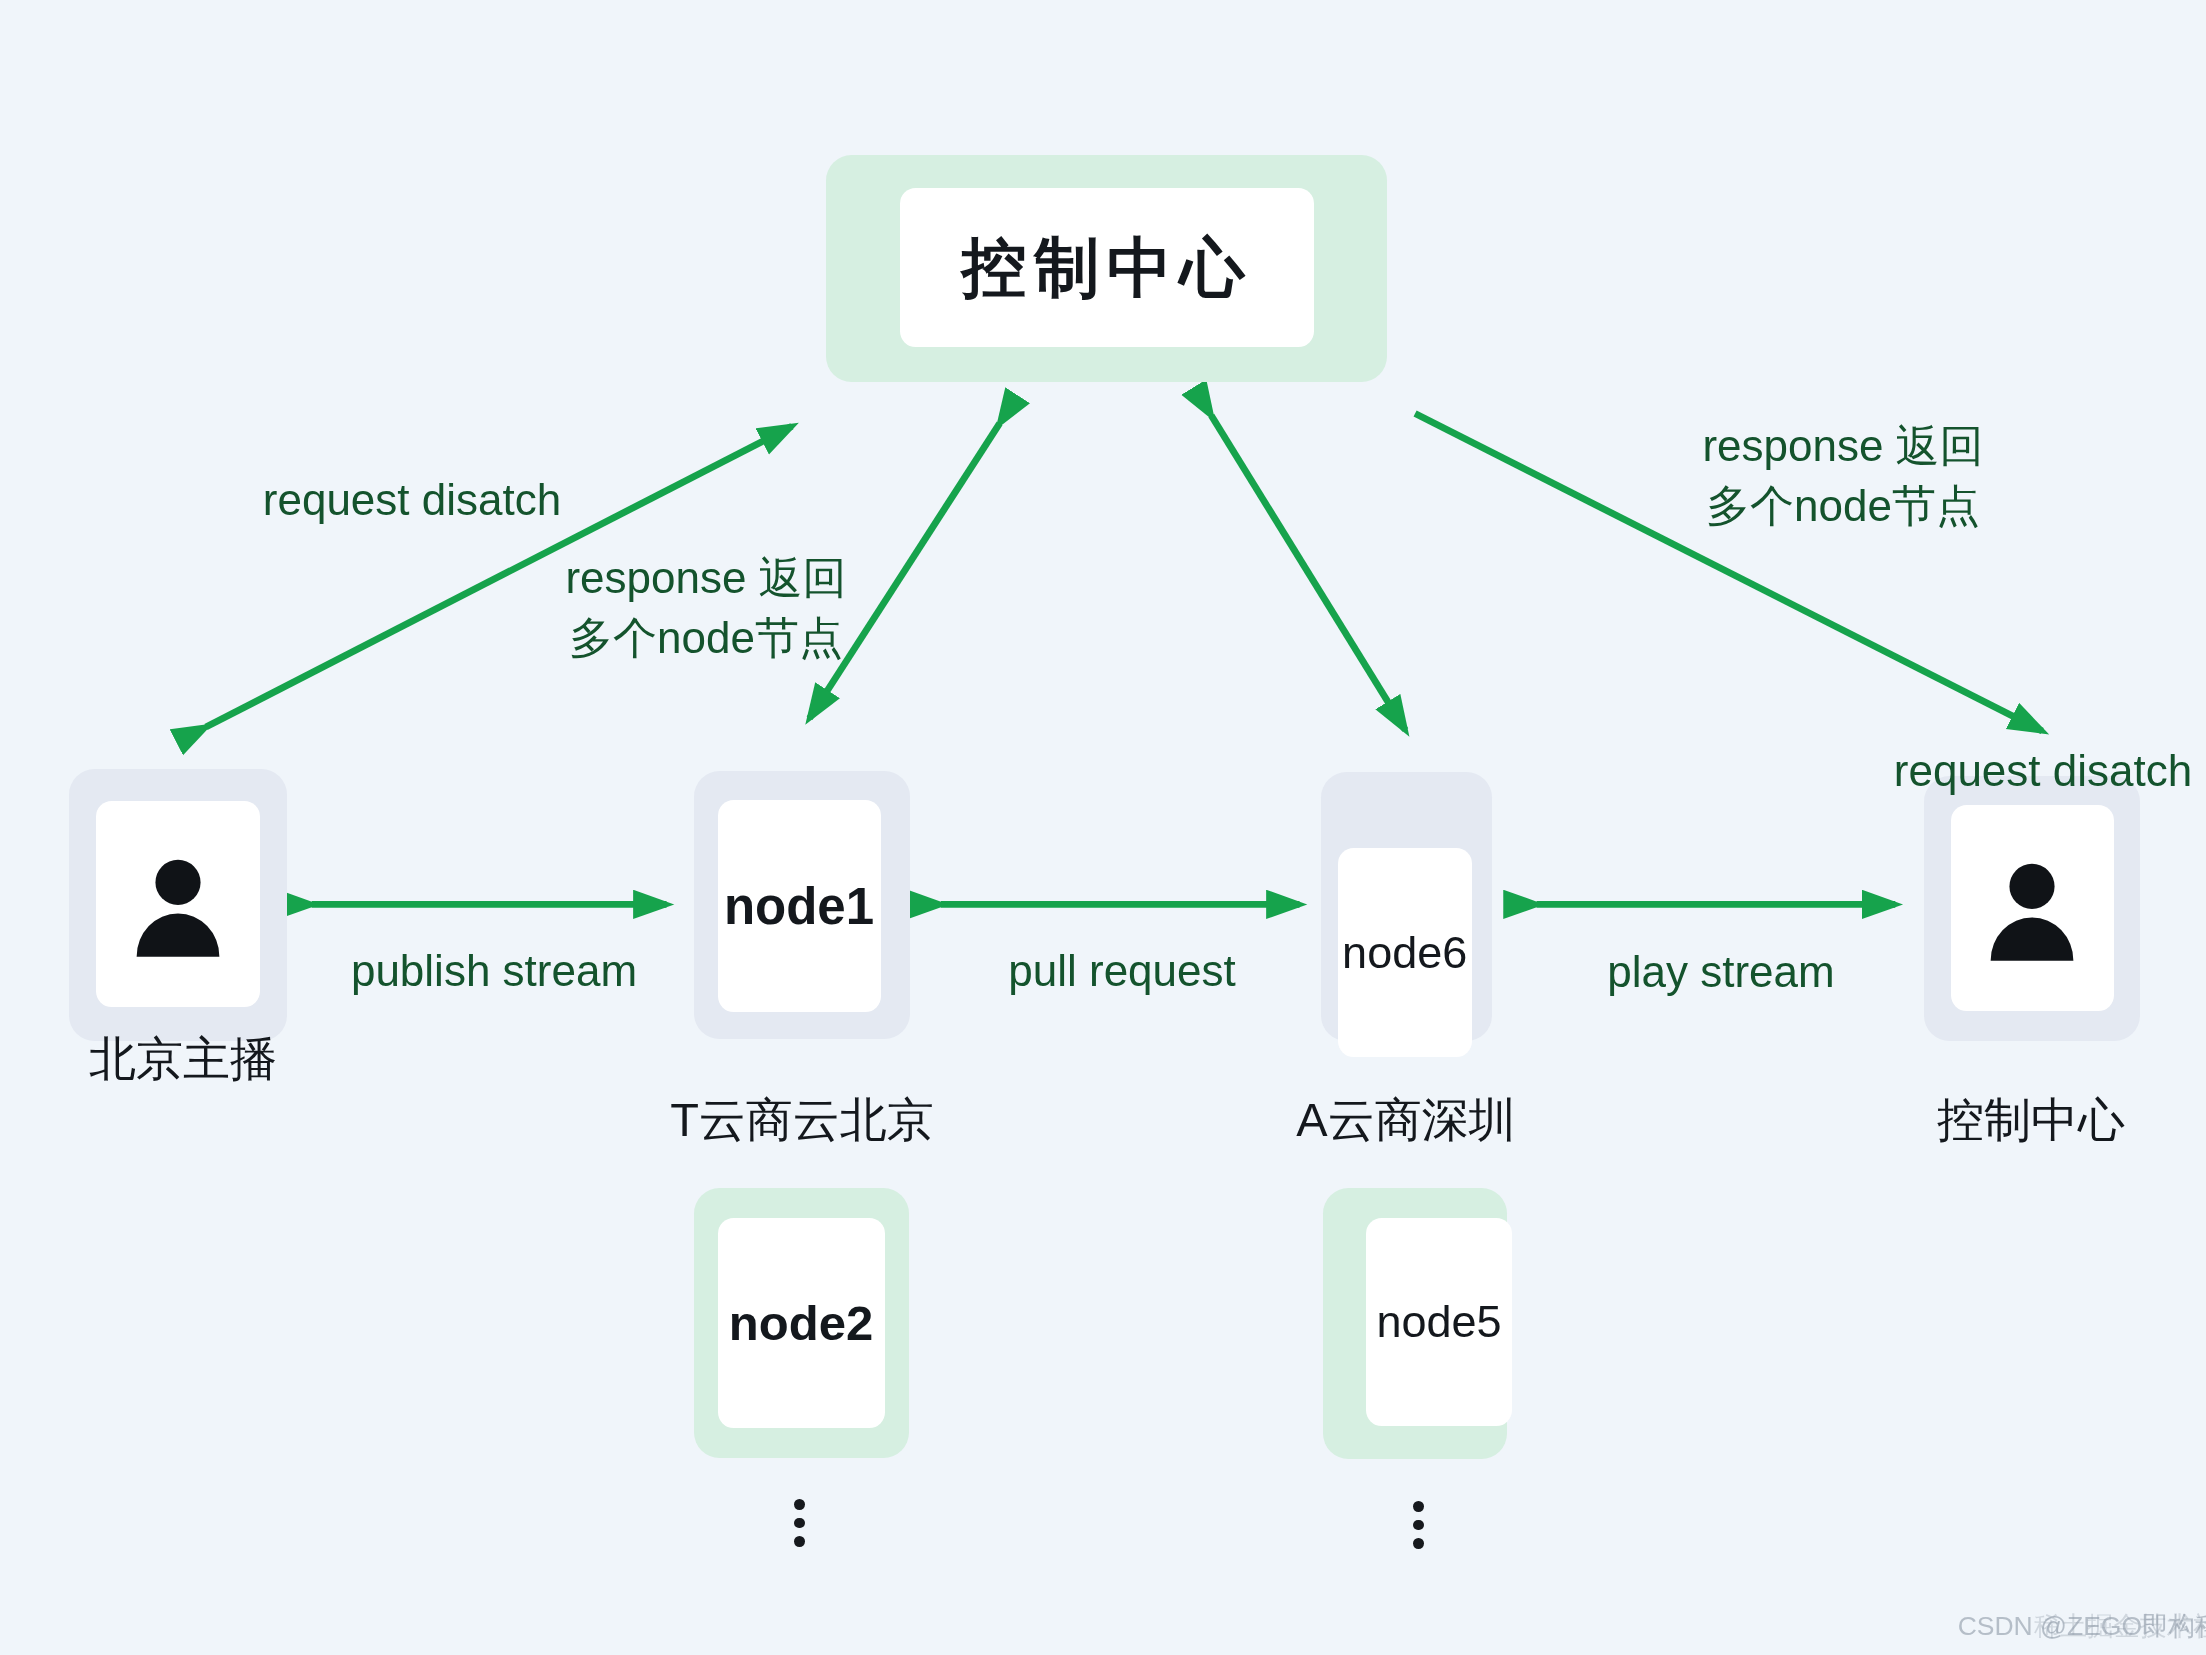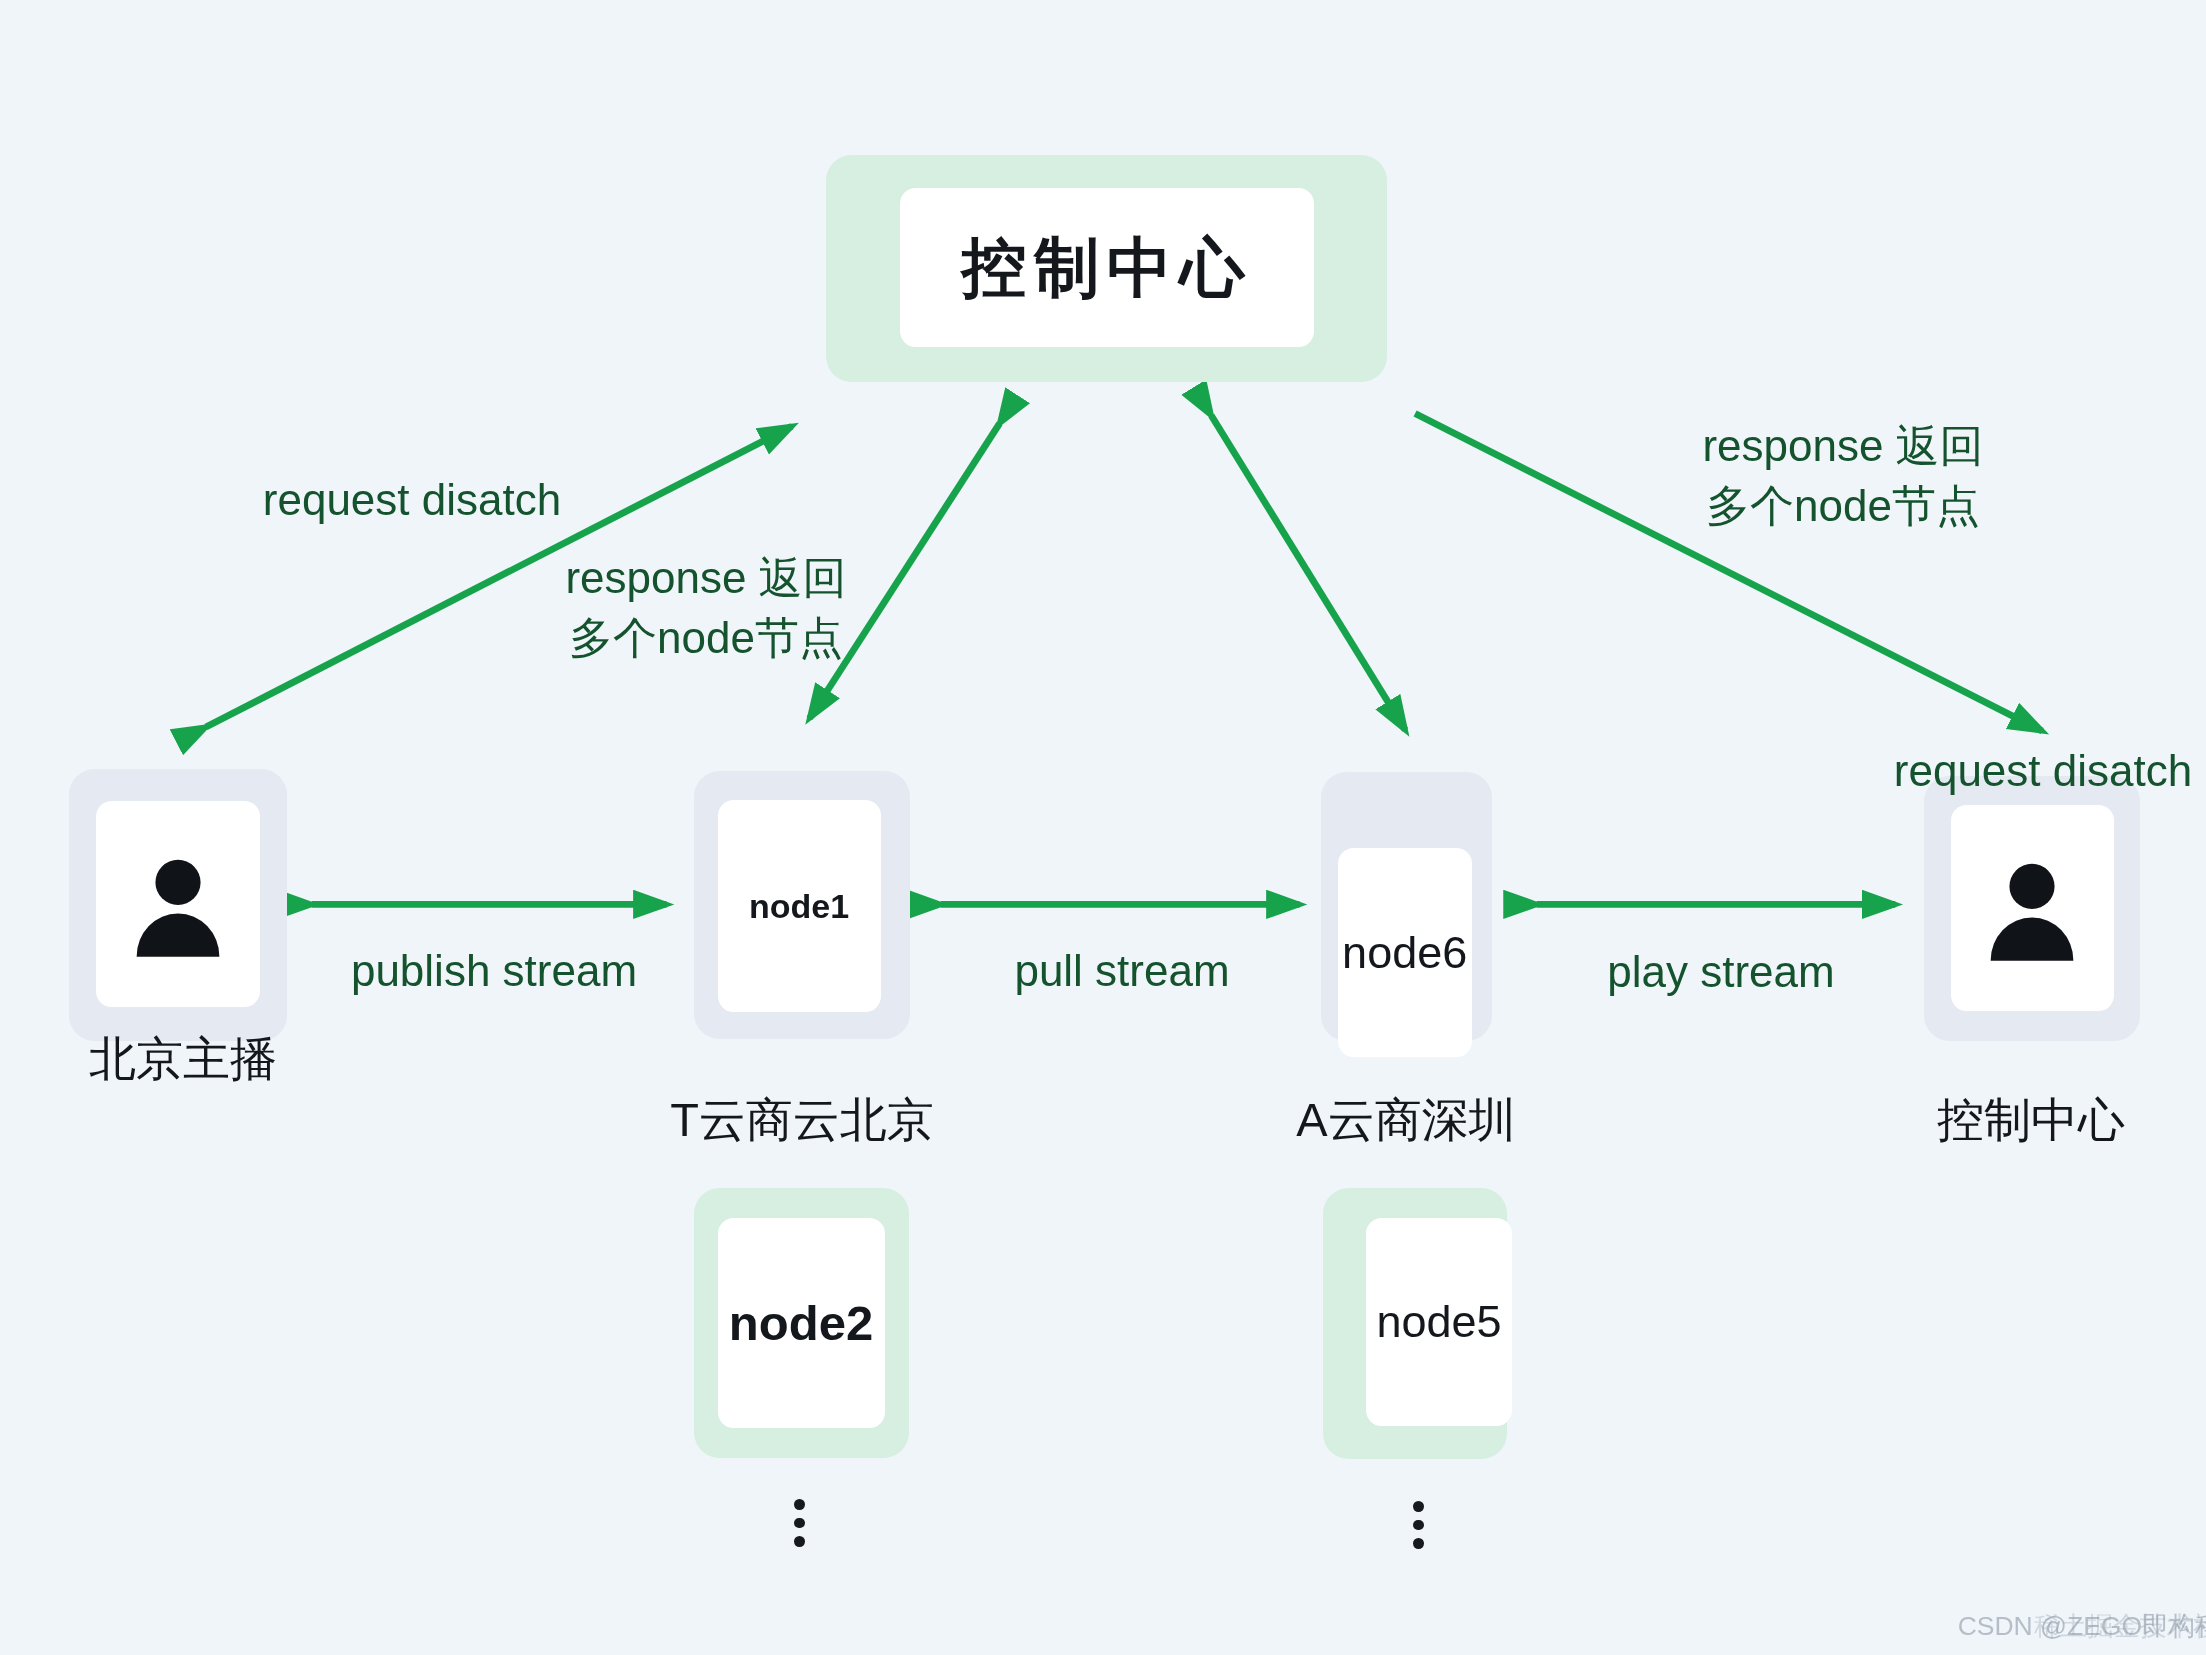--- a/index.html
+++ b/index.html
@@ -14,21 +14,21 @@
   }
   svg.arrow-layer{position:absolute;left:0;top:0;width:2206px;height:1655px;}
   .outer-box{position:absolute;border-radius:25.5px;}
   .mint{background:#d6efe1;}
   .grayb{background:#e4e9f2;}
   .inner-box{
     position:absolute;background:#ffffff;border-radius:15.7px;
     display:flex;align-items:center;justify-content:center;
   }
   .cc-text{font-size:65px;font-weight:700;letter-spacing:7.8px;}
-  .node-text{font-size:34px;}
+  .node-text{font-size:51px;}
   .diagram-label{
     position:absolute;transform:translate(-50%,-50%);
     white-space:nowrap;font-size:47px;font-weight:500;
   }
   .edge-label{
     position:absolute;transform:translate(-50%,-50%);
     white-space:nowrap;font-size:44px;font-weight:400;color:#14532d;
   }
   .edge-label.two-line{text-align:center;line-height:60px;}
   .dots{position:absolute;display:flex;flex-direction:column;align-items:center;gap:7.8px;}
@@ -135,21 +135,21 @@
 
   <div class="edge-label two-line" style="left:1843px;top:476px;">
     <div>response 返回</div>
     <div>多个node节点</div>
   </div>
 
   <div class="edge-label" style="left:2043px;top:771px;">request disatch</div>
 
   <div class="edge-label" style="left:494px;top:971px;">publish stream</div>
 
-  <div class="edge-label" style="left:1122px;top:971px;">pull stream</div>
+  <div class="edge-label" style="left:1122px;top:971px;">pull request</div>
 
   <div class="edge-label" style="left:1721px;top:972px;">play stream</div>
 
   <div class="watermark">
     <span class="wm1">CSDN @ZEGO即构科技</span>
     <span class="wm2">稀土掘金技术社区</span>
   </div>
 
 </div>
 

